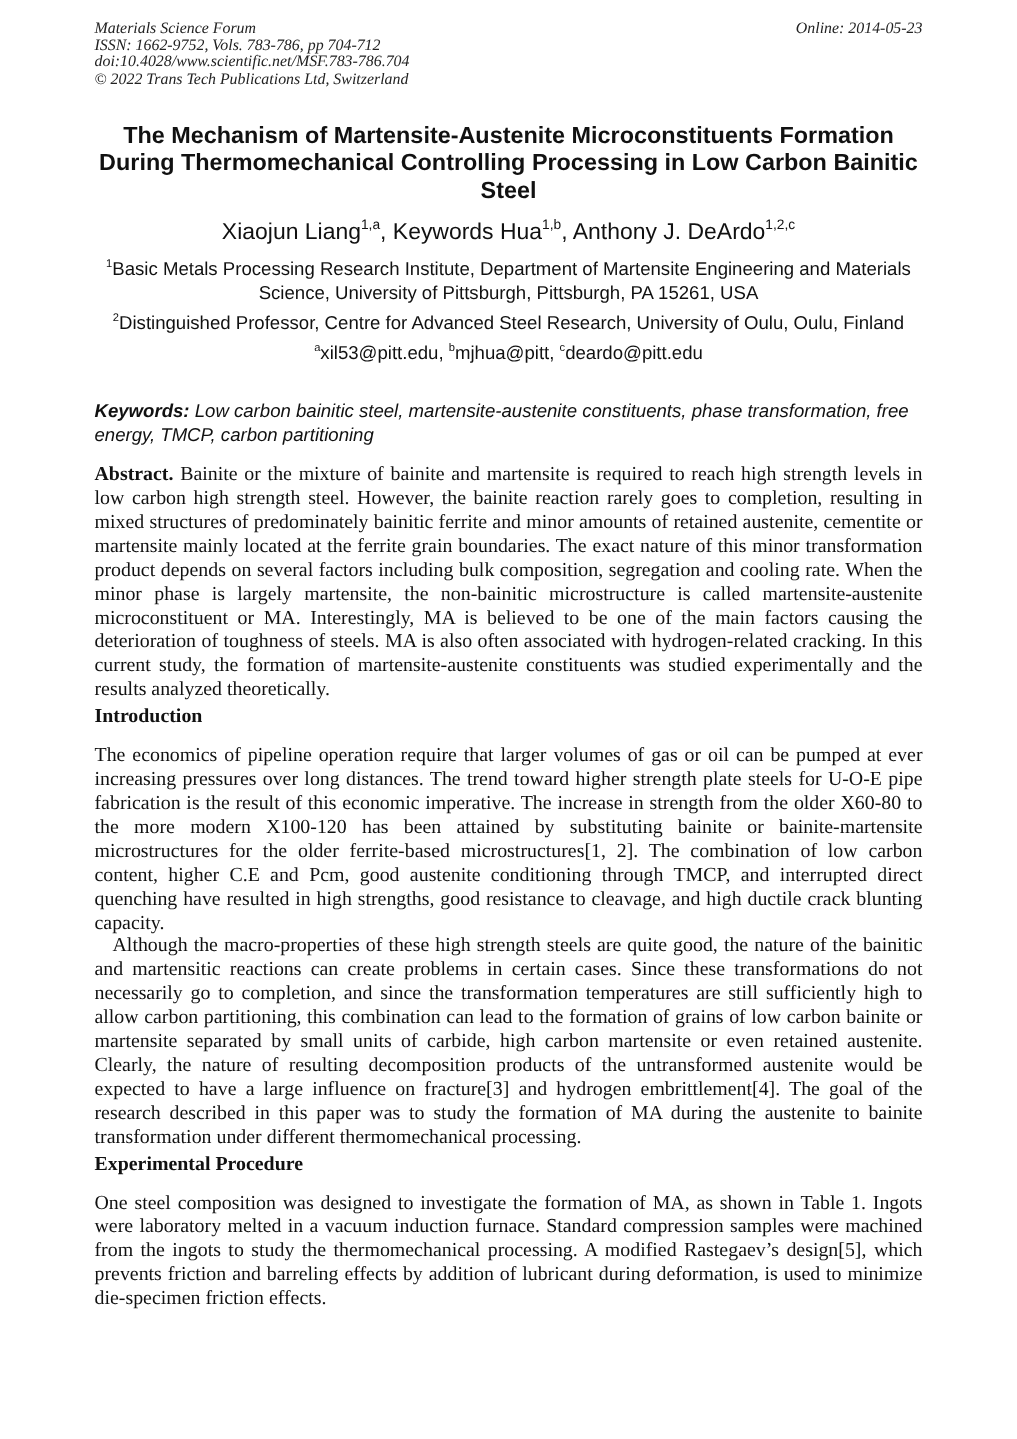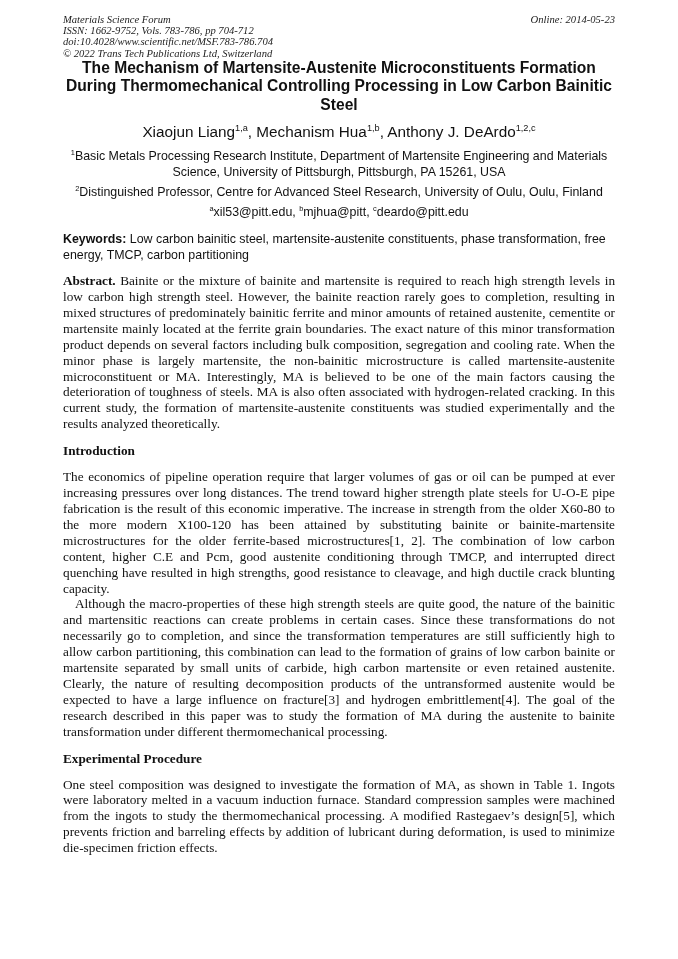--- a/index.html
+++ b/index.html
@@ -2,54 +2,54 @@
 <html><head>
 <meta charset="utf-8">
 <style>
   html, body { margin: 0; padding: 0; background: #ffffff; }
   body { width: 678px; height: 959px; position: relative; overflow: hidden; color: #111; }
   .page { position: absolute; left: 63px; top: 14px; width: 552px; }
 
   .header { position: relative; font-family: "Liberation Serif", serif; font-style: italic; font-size: 10.6px; line-height: 11.2px; color: #222; }
   .header .online { position: absolute; right: 0; top: 0; }
 
-  .title { font-family: "Liberation Sans", sans-serif; font-weight: bold; font-size: 15.6px; line-height: 18.5px; text-align: center; color: #111; }
+  .title { font-family: "Liberation Sans", sans-serif; font-weight: bold; font-size: 15.6px; line-height: 18.5px; text-align: center; margin-top: 23px; color: #111; }
   .authors { font-family: "Liberation Sans", sans-serif; font-size: 15.3px; line-height: 18px; text-align: center; margin-top: 9px; }
   .authors sup, .aff sup, .emails sup { font-size: 0.6em; vertical-align: super; line-height: 0; }
   .aff { font-family: "Liberation Sans", sans-serif; font-size: 12.4px; line-height: 15.6px; text-align: center; margin-top: 8px; }
   .aff2 { margin-top: 4px; }
   .emails { font-family: "Liberation Sans", sans-serif; font-size: 12.4px; line-height: 15px; text-align: center; margin-top: 5px; }
 
-  .keywords { font-family: "Liberation Sans", sans-serif; font-size: 12.4px; line-height: 16px; margin-top: 11px; }
+  .keywords { font-family: "Liberation Sans", sans-serif; font-size: 12.4px; line-height: 16px; margin-top: 23px; font-style: italic; }
   .keywords b { font-weight: bold; }
 
   .body-text { font-family: "Liberation Serif", serif; font-size: 13.25px; line-height: 15.9px; text-align: justify; }
   .abstract { margin-top: 10px; }
   .abstract b { font-weight: bold; }
-  .section-heading { font-family: "Liberation Serif", serif; font-weight: bold; font-size: 13.25px; line-height: 16px; margin-top: 11px; }
+  .section-heading { font-family: "Liberation Serif", serif; font-weight: bold; font-size: 13.25px; line-height: 16px; margin-top: 2px; }
   .para-gap { margin-top: 10px; }
   .indent { text-indent: 12px; }
 </style>
 </head>
 <body>
 
 <div class="page">
 
   <div class="header">
     <div>Materials Science Forum</div>
     <div>ISSN: 1662-9752, Vols. 783-786, pp 704-712</div>
     <div>doi:10.4028/www.scientific.net/MSF.783-786.704</div>
     <div>© 2022 Trans Tech Publications Ltd, Switzerland</div>
     <div class="online">Online: 2014-05-23</div>
   </div>
 
   <div class="title">The Mechanism of Martensite-Austenite Microconstituents Formation During Thermomechanical Controlling Processing in Low Carbon Bainitic Steel</div>
 
   <div class="authors">
-    <span><span>Xiaojun Liang</span><sup>1,a</sup><span>, </span></span><span><span>Mechanism Hua</span><sup>1,b</sup><span>, </span></span><span><span>Anthony J. DeArdo</span><sup>1,2,c</sup></span>
+    <span><span>Xiaojun Liang</span><sup>1,a</sup><span>, </span></span><span><span>Keywords Hua</span><sup>1,b</sup><span>, </span></span><span><span>Anthony J. DeArdo</span><sup>1,2,c</sup></span>
   </div>
 
   <div class="aff">
     <sup>1</sup><span>Basic Metals Processing Research Institute, Department of Martensite Engineering and Materials Science, University of Pittsburgh, Pittsburgh, PA 15261, USA</span>
   </div>
   <div class="aff aff2">
     <sup>2</sup><span>Distinguished Professor, Centre for Advanced Steel Research, University of Oulu, Oulu, Finland</span>
   </div>
 
   <div class="emails">

